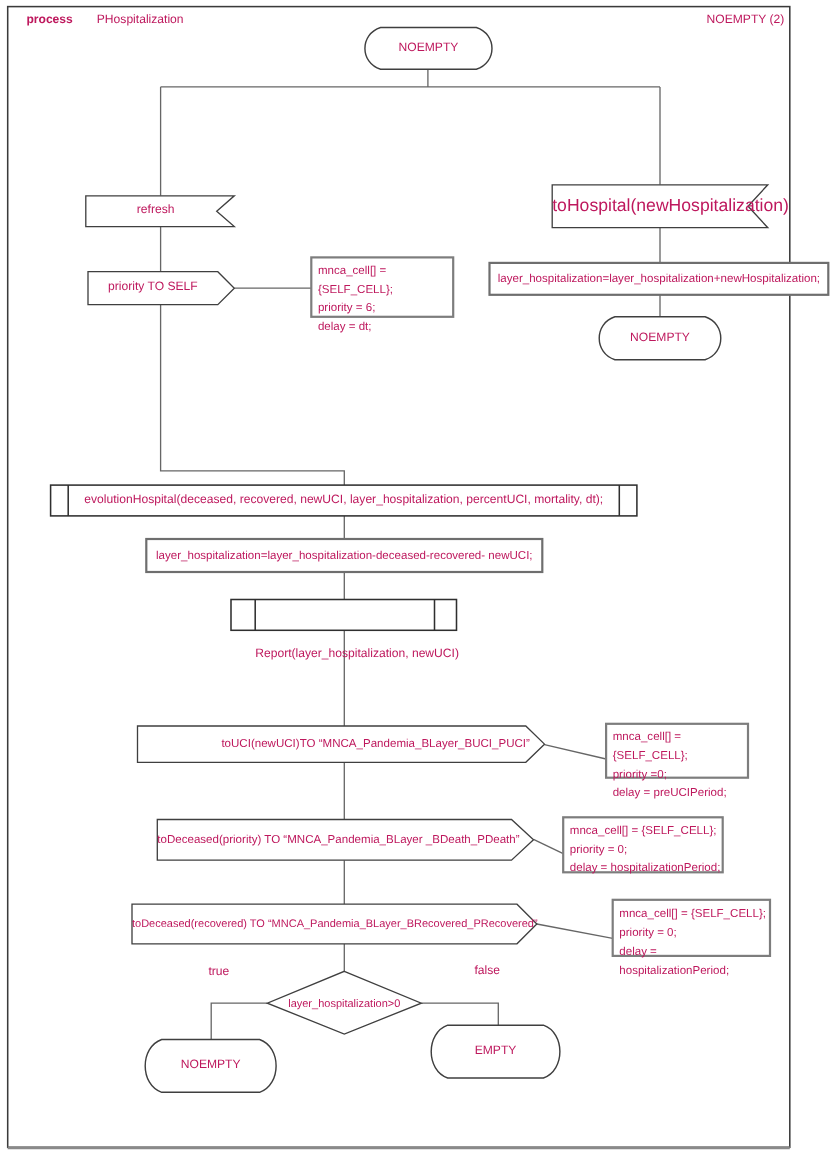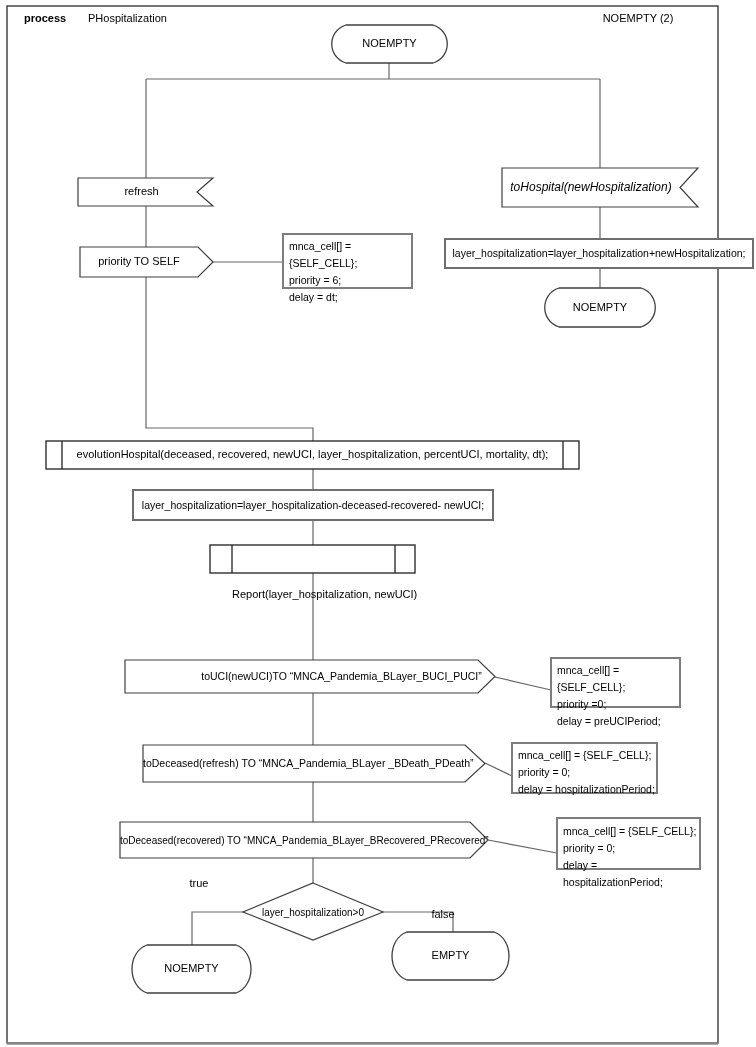--- a/index.html
+++ b/index.html
@@ -1,25 +1,25 @@
 <!DOCTYPE html>
 <html><head>
 <meta charset="utf-8">
 <style>
   html,body{margin:0;padding:0;background:#fff;}
   #canvas{position:relative;width:756px;height:1047px;background:#fff;
-          font-family:"Liberation Sans",sans-serif;color:#000000;overflow:hidden;}
+          font-family:"Liberation Sans",sans-serif;color:#be185d;overflow:hidden;}
   svg{position:absolute;left:0;top:0;}
   .txt{position:absolute;font-size:11px;line-height:13px;text-align:center;white-space:nowrap;}
   .sm{font-size:10.5px;}
   .xs{font-size:10px;}
-  .lg{font-size:12px;font-style:italic;}
+  .lg{font-size:16px;}
   .left{text-align:left;}
   .bold{font-weight:bold;}
-  .right{}
+  .right{text-align:right;}
   .comment{position:absolute;font-size:10.5px;line-height:17px;text-align:left;
            white-space:pre-line;}
 </style>
 </head>
 <body>
 
 <div id="canvas">
 
   <svg width="756" height="1047" viewBox="0 0 756 1047">
 
@@ -87,21 +87,21 @@
 
   <div class="txt" style="left:332px;top:37px;width:115px;">NOEMPTY</div>
   <div class="txt" style="left:545px;top:301px;width:110px;">NOEMPTY</div>
   <div class="txt" style="left:133px;top:962px;width:117px;">NOEMPTY</div>
   <div class="txt" style="left:393px;top:949px;width:115px;">EMPTY</div>
 
   <div class="txt" style="left:78px;top:185px;width:127px;">refresh</div>
   <div class="txt" style="left:80px;top:255px;width:118px;">priority TO SELF</div>
   <div class="txt lg" style="left:502px;top:181px;width:178px;">toHospital(newHospitalization)</div>
   <div class="txt sm" style="left:125px;top:670px;width:353px;margin-left:40px;">toUCI(newUCI)TO “MNCA_Pandemia_BLayer_BUCI_PUCI”</div>
-  <div class="txt sm" style="left:143px;top:757px;width:322px;">toDeceased(refresh) TO “MNCA_Pandemia_BLayer _BDeath_PDeath”</div>
+  <div class="txt sm" style="left:143px;top:757px;width:322px;">toDeceased(priority) TO “MNCA_Pandemia_BLayer _BDeath_PDeath”</div>
   <div class="txt xs" style="left:120px;top:834px;width:350px;">toDeceased(recovered) TO “MNCA_Pandemia_BLayer_BRecovered_PRecovered”</div>
 
   <div class="txt sm" style="left:445px;top:247px;width:308px;">layer_hospitalization=layer_hospitalization+newHospitalization;</div>
   <div class="txt sm" style="left:133px;top:499px;width:360px;">layer_hospitalization=layer_hospitalization-deceased-recovered- newUCI;</div>
 
   <div class="txt" style="left:62px;top:448px;width:501px;">evolutionHospital(deceased, recovered, newUCI, layer_hospitalization, percentUCI, mortality, dt);</div>
   <div class="txt" style="left:232px;top:552px;width:163px;margin-top:36px;">Report(layer_hospitalization, newUCI)</div>
 
   <div class="comment" style="left:289px;top:238px;width:120px;">mnca_cell[] = {SELF_CELL};
 priority = 6;
@@ -111,15 +111,15 @@
 delay = preUCIPeriod;</div>
   <div class="comment" style="left:518px;top:747px;width:138px;">mnca_cell[] = {SELF_CELL};
 priority = 0;
 delay = hospitalizationPeriod;</div>
   <div class="comment" style="left:563px;top:823px;width:136px;">mnca_cell[] = {SELF_CELL};
 priority = 0;
 delay = hospitalizationPeriod;</div>
 
   <div class="txt xs" style="left:243px;top:906px;width:140px;">layer_hospitalization&gt;0</div>
   <div class="txt" style="left:174px;top:877px;width:50px;">true</div>
-  <div class="txt" style="left:418px;top:876px;width:50px;margin-top:32px;">false</div>
+  <div class="txt" style="left:418px;top:876px;width:50px;">false</div>
 
 </div>
 
 </body></html>

